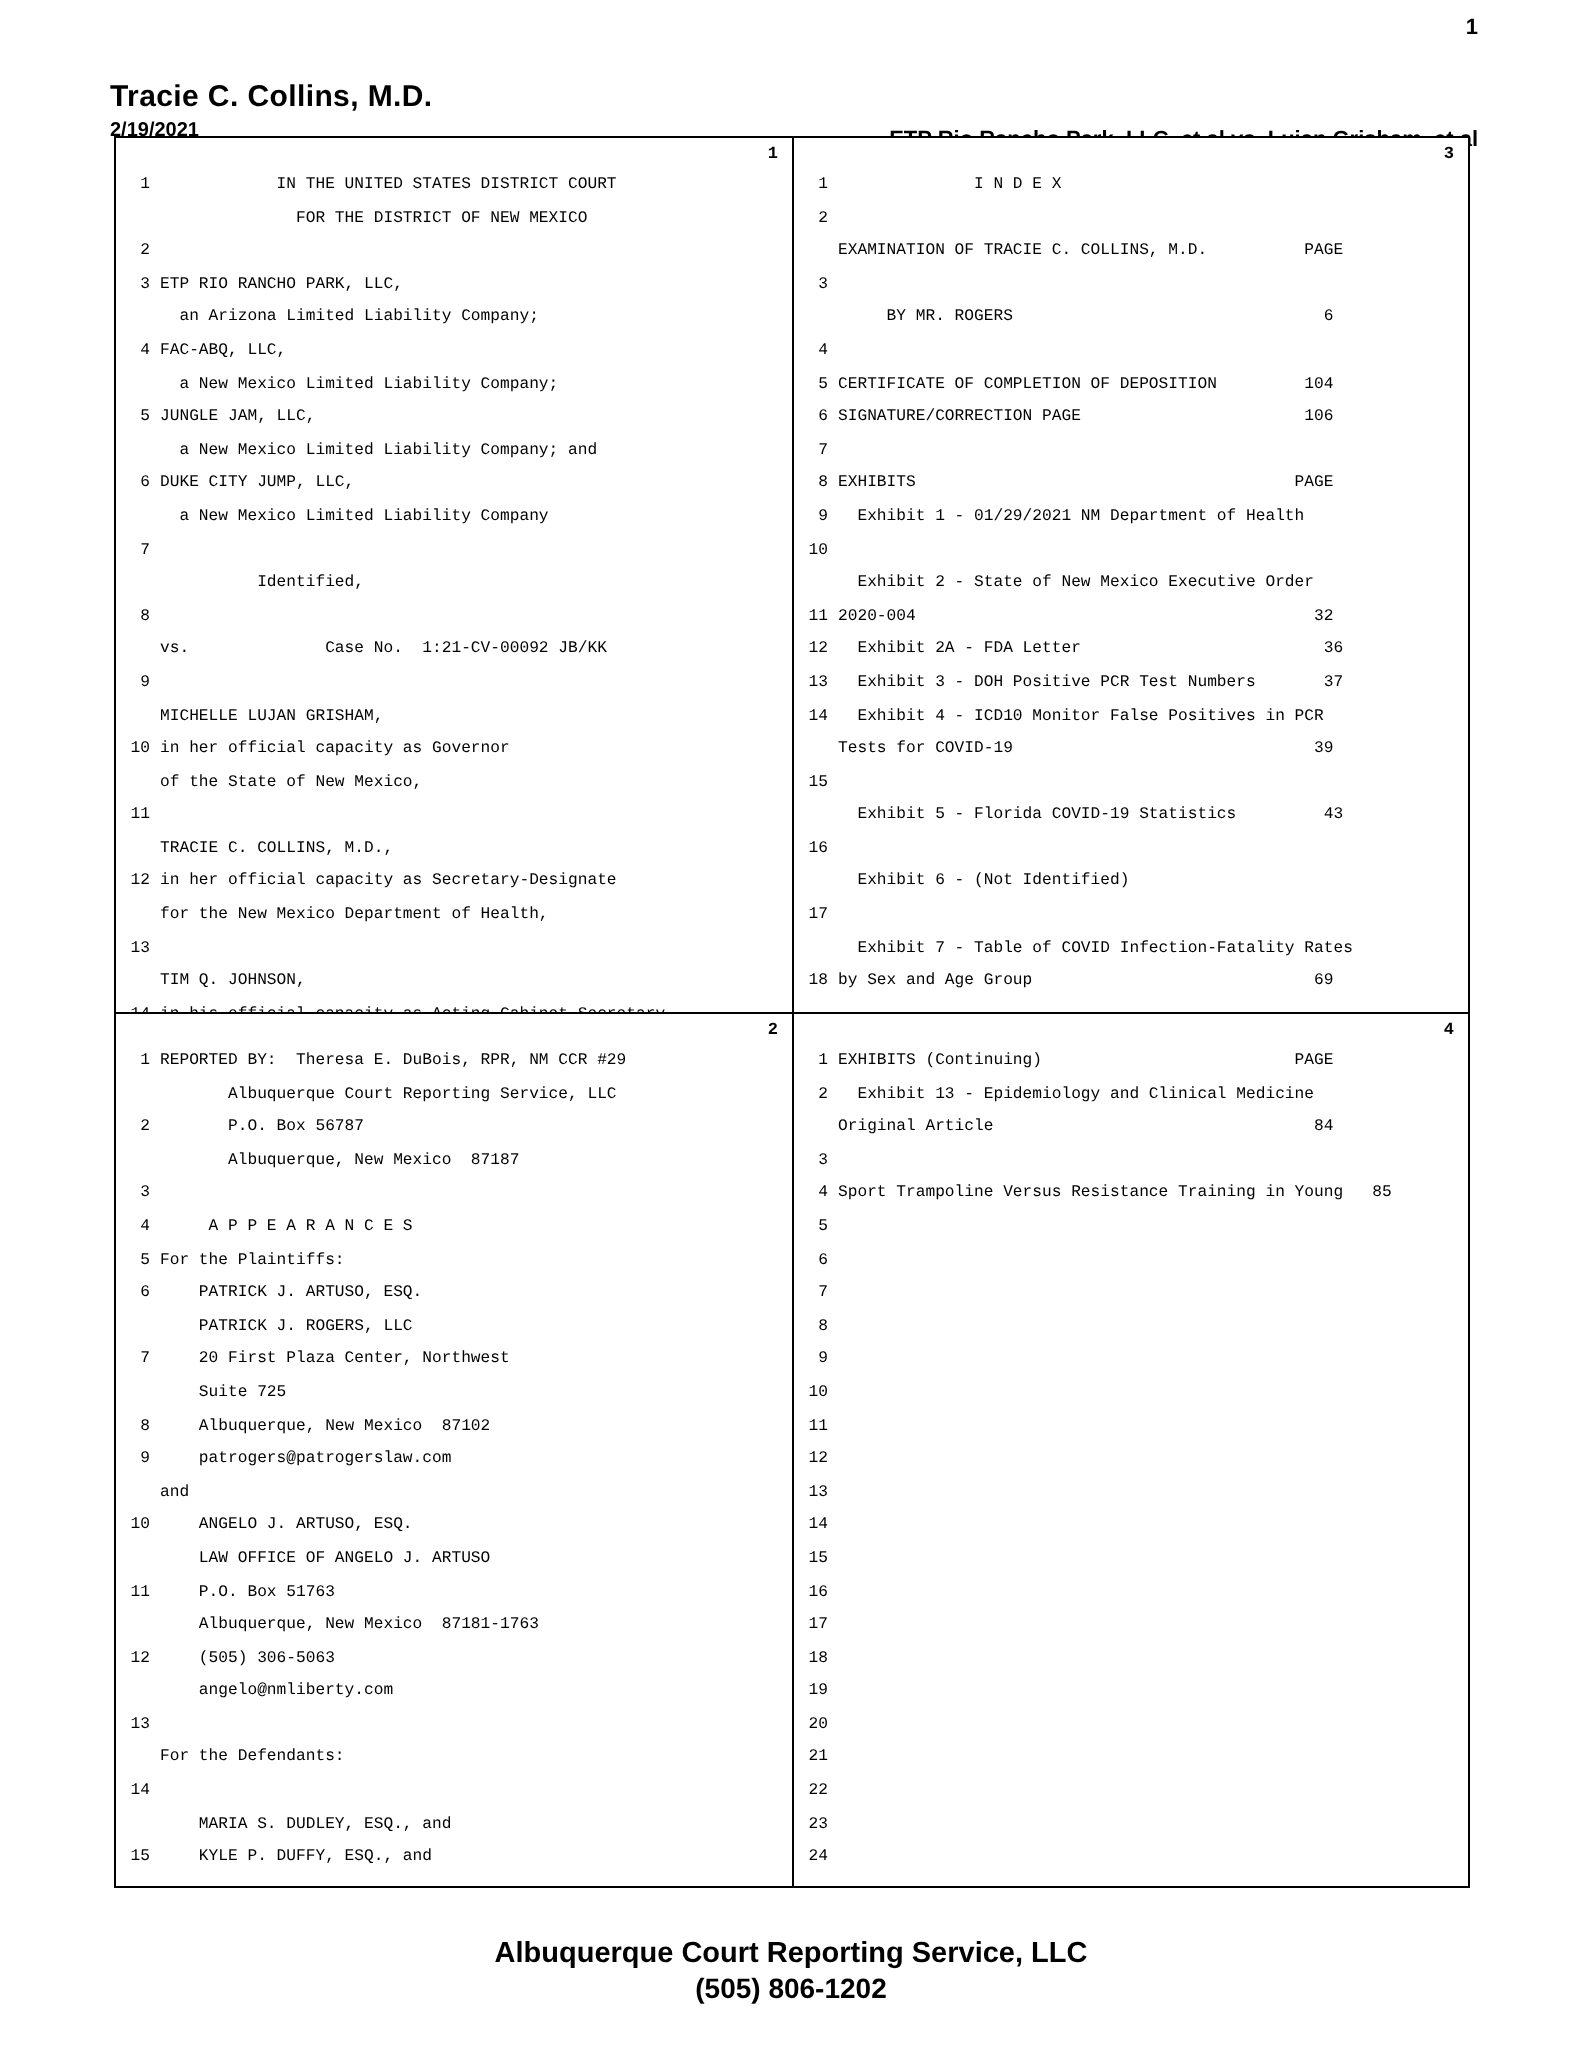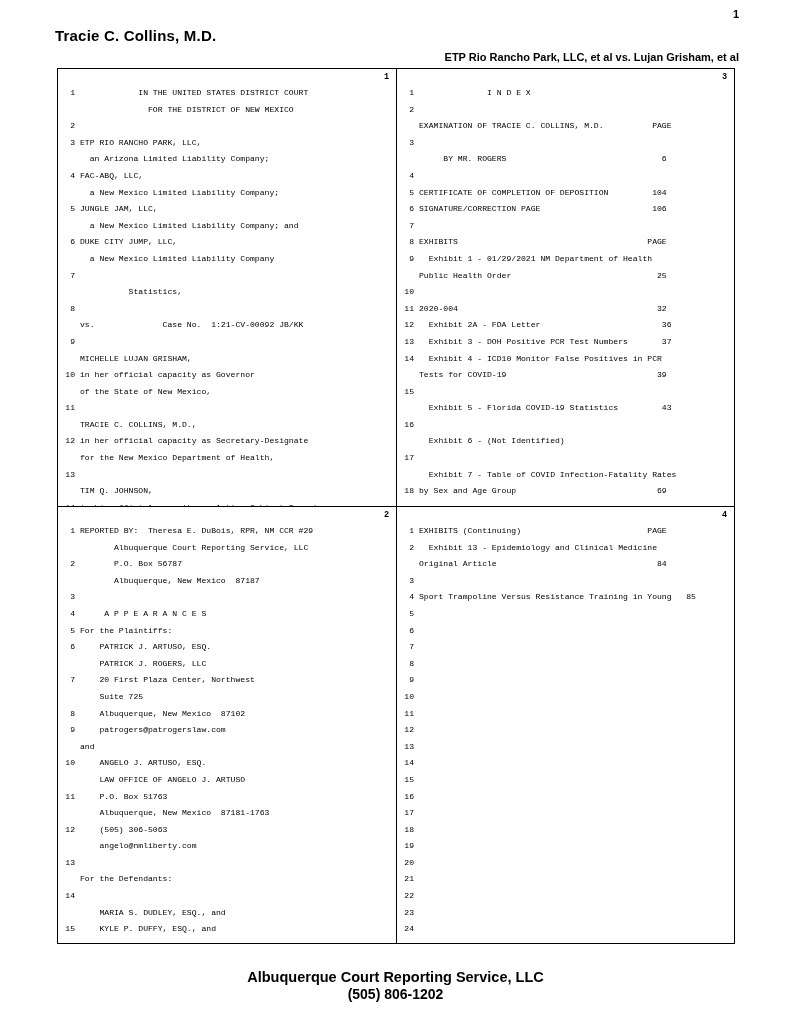--- a/index.html
+++ b/index.html
@@ -27,21 +27,21 @@
     position: absolute;
     right: 52px;
     top: 8px;
     font-size: 11px;
     font-weight: bold;
   }
   .header {
     position: absolute;
     left: 55px;
     right: 52px;
-    top: 27px;
+    top: 40px;
     height: 36px;
   }
   .header .depo-name {
     font-size: 15px;
     font-weight: bold;
     letter-spacing: 0.2px;
   }
   .header .depo-date {
     font-size: 10px;
     font-weight: bold;
@@ -130,40 +130,41 @@
 </style>
 </head>
 <body>
 
 <div class="page">
 
   <div class="page-number-top">1</div>
 
   <div class="header">
     <div class="depo-name">Tracie C. Collins, M.D.</div>
+    <div class="depo-date">2/19/2021</div>
     <div class="case-caption">ETP  Rio Rancho Park, LLC, et al vs. Lujan Grisham, et al</div>
   </div>
 
   <div class="grid">
     <div class="quad tl">
       <div class="quad-pagenum">1</div>
       <div class="lines">
           <div class="ln"><span class="num">1</span><span class="txt">            IN THE UNITED STATES DISTRICT COURT</span></div>
           <div class="ln"><span class="num"></span><span class="txt">              FOR THE DISTRICT OF NEW MEXICO</span></div>
           <div class="ln"><span class="num">2</span><span class="txt"></span></div>
           <div class="ln"><span class="num">3</span><span class="txt">ETP RIO RANCHO PARK, LLC,</span></div>
           <div class="ln"><span class="num"></span><span class="txt">  an Arizona Limited Liability Company;</span></div>
           <div class="ln"><span class="num">4</span><span class="txt">FAC-ABQ, LLC,</span></div>
           <div class="ln"><span class="num"></span><span class="txt">  a New Mexico Limited Liability Company;</span></div>
           <div class="ln"><span class="num">5</span><span class="txt">JUNGLE JAM, LLC,</span></div>
           <div class="ln"><span class="num"></span><span class="txt">  a New Mexico Limited Liability Company; and</span></div>
           <div class="ln"><span class="num">6</span><span class="txt">DUKE CITY JUMP, LLC,</span></div>
           <div class="ln"><span class="num"></span><span class="txt">  a New Mexico Limited Liability Company</span></div>
           <div class="ln"><span class="num">7</span><span class="txt"></span></div>
-          <div class="ln"><span class="num"></span><span class="txt">          Statistics,</span></div>
+          <div class="ln"><span class="num"></span><span class="txt">          Identified,</span></div>
           <div class="ln"><span class="num">8</span><span class="txt"></span></div>
           <div class="ln"><span class="num"></span><span class="txt">vs.              Case No.  1:21-CV-00092 JB/KK</span></div>
           <div class="ln"><span class="num">9</span><span class="txt"></span></div>
           <div class="ln"><span class="num"></span><span class="txt">MICHELLE LUJAN GRISHAM,</span></div>
           <div class="ln"><span class="num">10</span><span class="txt">in her official capacity as Governor</span></div>
           <div class="ln"><span class="num"></span><span class="txt">of the State of New Mexico,</span></div>
           <div class="ln"><span class="num">11</span><span class="txt"></span></div>
           <div class="ln"><span class="num"></span><span class="txt">TRACIE C. COLLINS, M.D.,</span></div>
           <div class="ln"><span class="num">12</span><span class="txt">in her official capacity as Secretary-Designate</span></div>
           <div class="ln"><span class="num"></span><span class="txt">for the New Mexico Department of Health,</span></div>
@@ -179,22 +180,22 @@
           <div class="ln"><span class="num">2</span><span class="txt"></span></div>
           <div class="ln"><span class="num"></span><span class="txt">EXAMINATION OF TRACIE C. COLLINS, M.D.          PAGE</span></div>
           <div class="ln"><span class="num">3</span><span class="txt"></span></div>
           <div class="ln"><span class="num"></span><span class="txt">     BY MR. ROGERS                                6</span></div>
           <div class="ln"><span class="num">4</span><span class="txt"></span></div>
           <div class="ln"><span class="num">5</span><span class="txt">CERTIFICATE OF COMPLETION OF DEPOSITION         104</span></div>
           <div class="ln"><span class="num">6</span><span class="txt">SIGNATURE/CORRECTION PAGE                       106</span></div>
           <div class="ln"><span class="num">7</span><span class="txt"></span></div>
           <div class="ln"><span class="num">8</span><span class="txt">EXHIBITS                                       PAGE</span></div>
           <div class="ln"><span class="num">9</span><span class="txt">  Exhibit 1 - 01/29/2021 NM Department of Health</span></div>
-          <div class="ln"><span class="num"></span><span class="txt">Public Health Order                              25</span></div>
           <div class="ln"><span class="num">10</span><span class="txt"></span></div>
+          <div class="ln"><span class="num"></span><span class="txt">  Exhibit 2 - State of New Mexico Executive Order</span></div>
           <div class="ln"><span class="num">11</span><span class="txt">2020-004                                         32</span></div>
           <div class="ln"><span class="num">12</span><span class="txt">  Exhibit 2A - FDA Letter                         36</span></div>
           <div class="ln"><span class="num">13</span><span class="txt">  Exhibit 3 - DOH Positive PCR Test Numbers       37</span></div>
           <div class="ln"><span class="num">14</span><span class="txt">  Exhibit 4 - ICD10 Monitor False Positives in PCR</span></div>
           <div class="ln"><span class="num"></span><span class="txt">Tests for COVID-19                               39</span></div>
           <div class="ln"><span class="num">15</span><span class="txt"></span></div>
           <div class="ln"><span class="num"></span><span class="txt">  Exhibit 5 - Florida COVID-19 Statistics         43</span></div>
           <div class="ln"><span class="num">16</span><span class="txt"></span></div>
           <div class="ln"><span class="num"></span><span class="txt">  Exhibit 6 - (Not Identified)</span></div>
           <div class="ln"><span class="num">17</span><span class="txt"></span></div>

